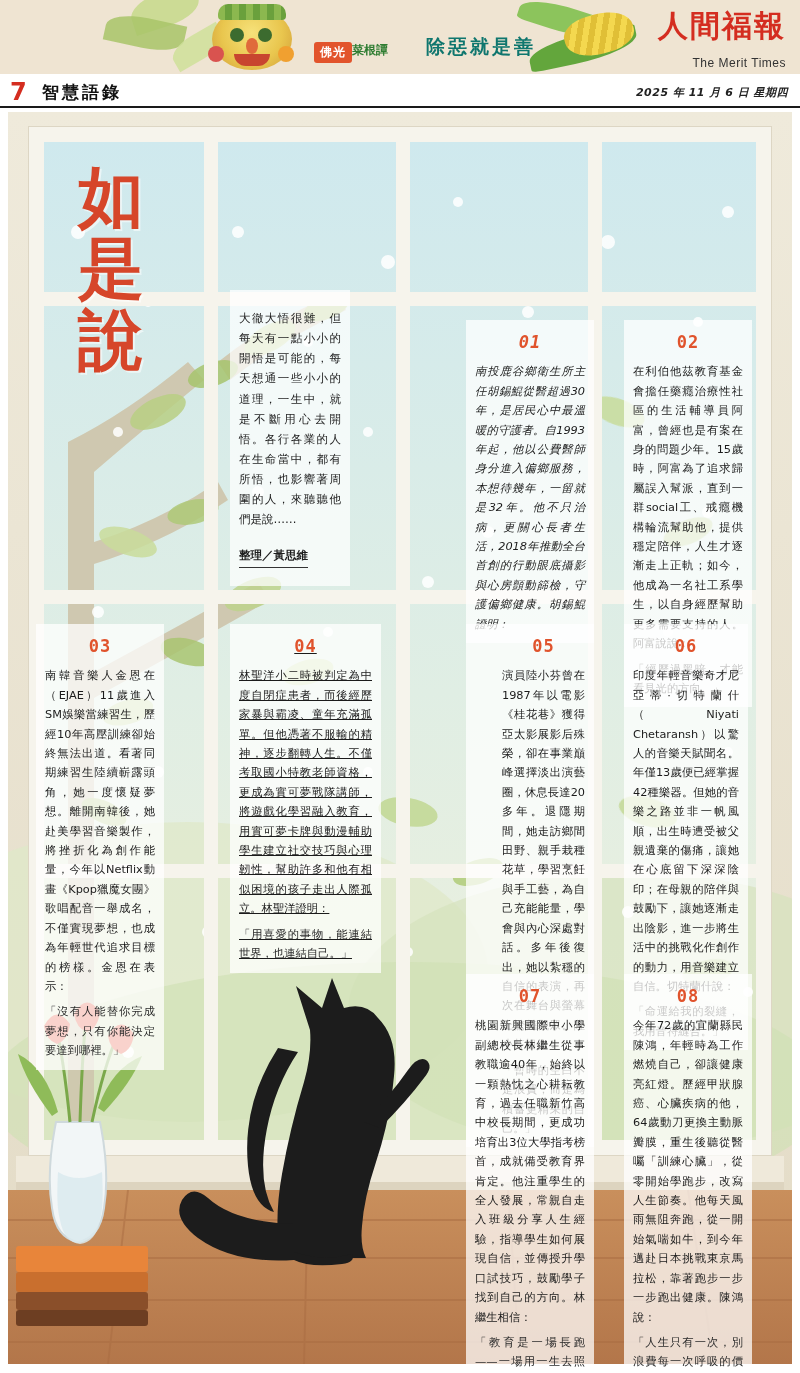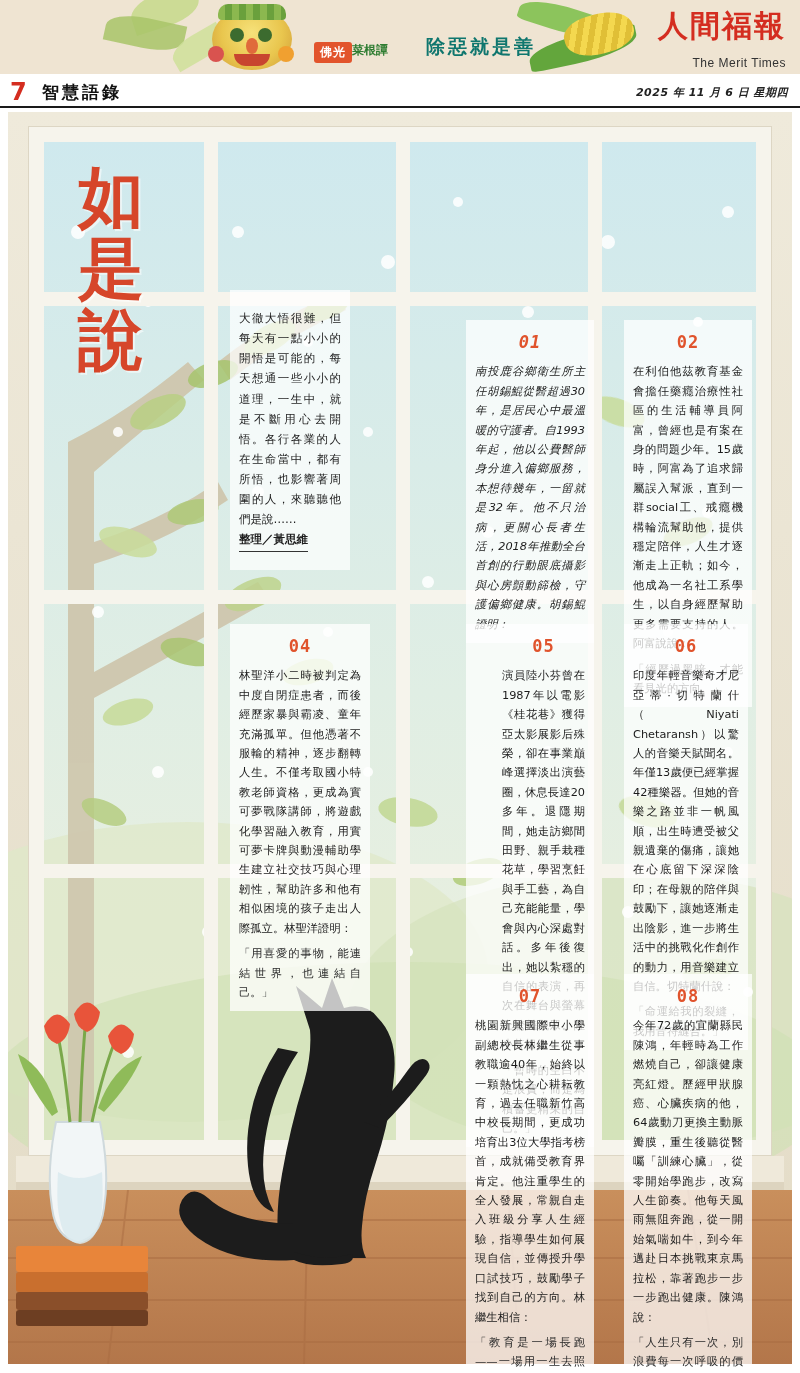--- a/index.html
+++ b/index.html
@@ -144,21 +144,21 @@
 
   .lead {
     position:absolute; left:222px; top:178px; width:120px;
     background:rgba(255,255,255,.72);
     padding:18px 9px;
     font-size:11.5px; line-height:1.75; color:#1d1d1d;
     font-family:"DejaVu Sans", sans-serif;
     text-align:justify;
   }
   .lead .byline {
-    margin-top:0; font-size:11.5px; font-weight:bold;
+    margin-top:16px; font-size:11.5px; font-weight:bold;
     border-bottom:1px solid #333; display:inline-block; padding-bottom:1px;
   }
 
   .card {
     position:absolute;
     background:rgba(255,255,255,.74);
     padding:8px 9px 9px;
     font-size:11.3px; line-height:1.72; color:#1b1b1b;
     font-family:"DejaVu Sans", sans-serif;
     text-align:justify;
@@ -170,21 +170,21 @@
     font-family:"DejaVu Sans Mono", monospace;
   }
   .card .quote {
     display:block; margin-top:6px; color:#2b2b2b;
   }
 
   
   .c01 { left:458px; top:208px; width:128px;font-style:italic; }
   .c02 { left:616px; top:208px; width:128px; }
   .c03 { left:28px;  top:512px; width:128px; }
-  .c04 { left:222px; top:512px; width:140px; }
+  .c04 { left:222px; top:512px; width:151px;text-decoration:underline; }
   .c05 { left:458px; top:512px; width:128px;padding-left:36px; }
   .c06 { left:616px; top:512px; width:124px; }
   .c07 { left:458px; top:862px; width:128px; }
   .c08 { left:616px; top:862px; width:128px; }
 </style>
 </head>
 <body>
 
 <div class="page">
 
@@ -414,20 +414,25 @@
       <span class="num">01</span>
       <span>南投鹿谷鄉衛生所主任胡錫鯤從醫超過30年，是居民心中最溫暖的守護者。自1993年起，他以公費醫師身分進入偏鄉服務，本想待幾年，一留就是32年。他不只治病，更關心長者生活，2018年推動全台首創的行動眼底攝影與心房顫動篩檢，守護偏鄉健康。胡錫鯤證明：</span>
     </div>
 
     <div class="card c02">
       <span class="num">02</span>
       <span>在利伯他茲教育基金會擔任藥癮治療性社區的生活輔導員阿富，曾經也是有案在身的問題少年。15歲時，阿富為了追求歸屬誤入幫派，直到一群social工、戒癮機構輪流幫助他，提供穩定陪伴，人生才逐漸走上正軌；如今，他成為一名社工系學生，以自身經歷幫助更多需要支持的人。阿富說說：</span>
       <span class="quote">「經歷過黑暗，才能看見光的方向。」</span>
     </div>
 
+    <div class="card c03">
+      <span class="num">03</span>
+      <span>南韓音樂人金恩在（EJAE）11歲進入SM娛樂當練習生，歷經10年高壓訓練卻始終無法出道。看著同期練習生陸續嶄露頭角，她一度懷疑夢想。離開南韓後，她赴美學習音樂製作，將挫折化為創作能量，今年以Netflix動畫《Kpop獵魔女團》歌唱配音一舉成名，不僅實現夢想，也成為年輕世代追求目標的榜樣。金恩在表示：</span>
+      <span class="quote">「沒有人能替你完成夢想，只有你能決定要達到哪裡。」</span>
+    </div>
 
     <div class="card c04">
       <span class="num">04</span>
       <span>林聖洋小二時被判定為中度自閉症患者，而後經歷家暴與霸凌、童年充滿孤單。但他憑著不服輸的精神，逐步翻轉人生。不僅考取國小特教老師資格，更成為實可夢戰隊講師，將遊戲化學習融入教育，用實可夢卡牌與動漫輔助學生建立社交技巧與心理韌性，幫助許多和他有相似困境的孩子走出人際孤立。林聖洋證明：</span>
       <span class="quote">「用喜愛的事物，能連結世界，也連結自己。」</span>
     </div>
 
     <div class="card c05">
       <span class="num">05</span>
       <span>演員陸小芬曾在1987年以電影《桂花巷》獲得亞太影展影后殊榮，卻在事業巔峰選擇淡出演藝圈，休息長達20多年。退隱期間，她走訪鄉間田野、親手栽種花草，學習烹飪與手工藝，為自己充能能量，學會與內心深處對話。多年後復出，她以紮穩的自信的表演，再次在舞台與螢幕上驚豔觀眾。陸小芬相信：</span>

